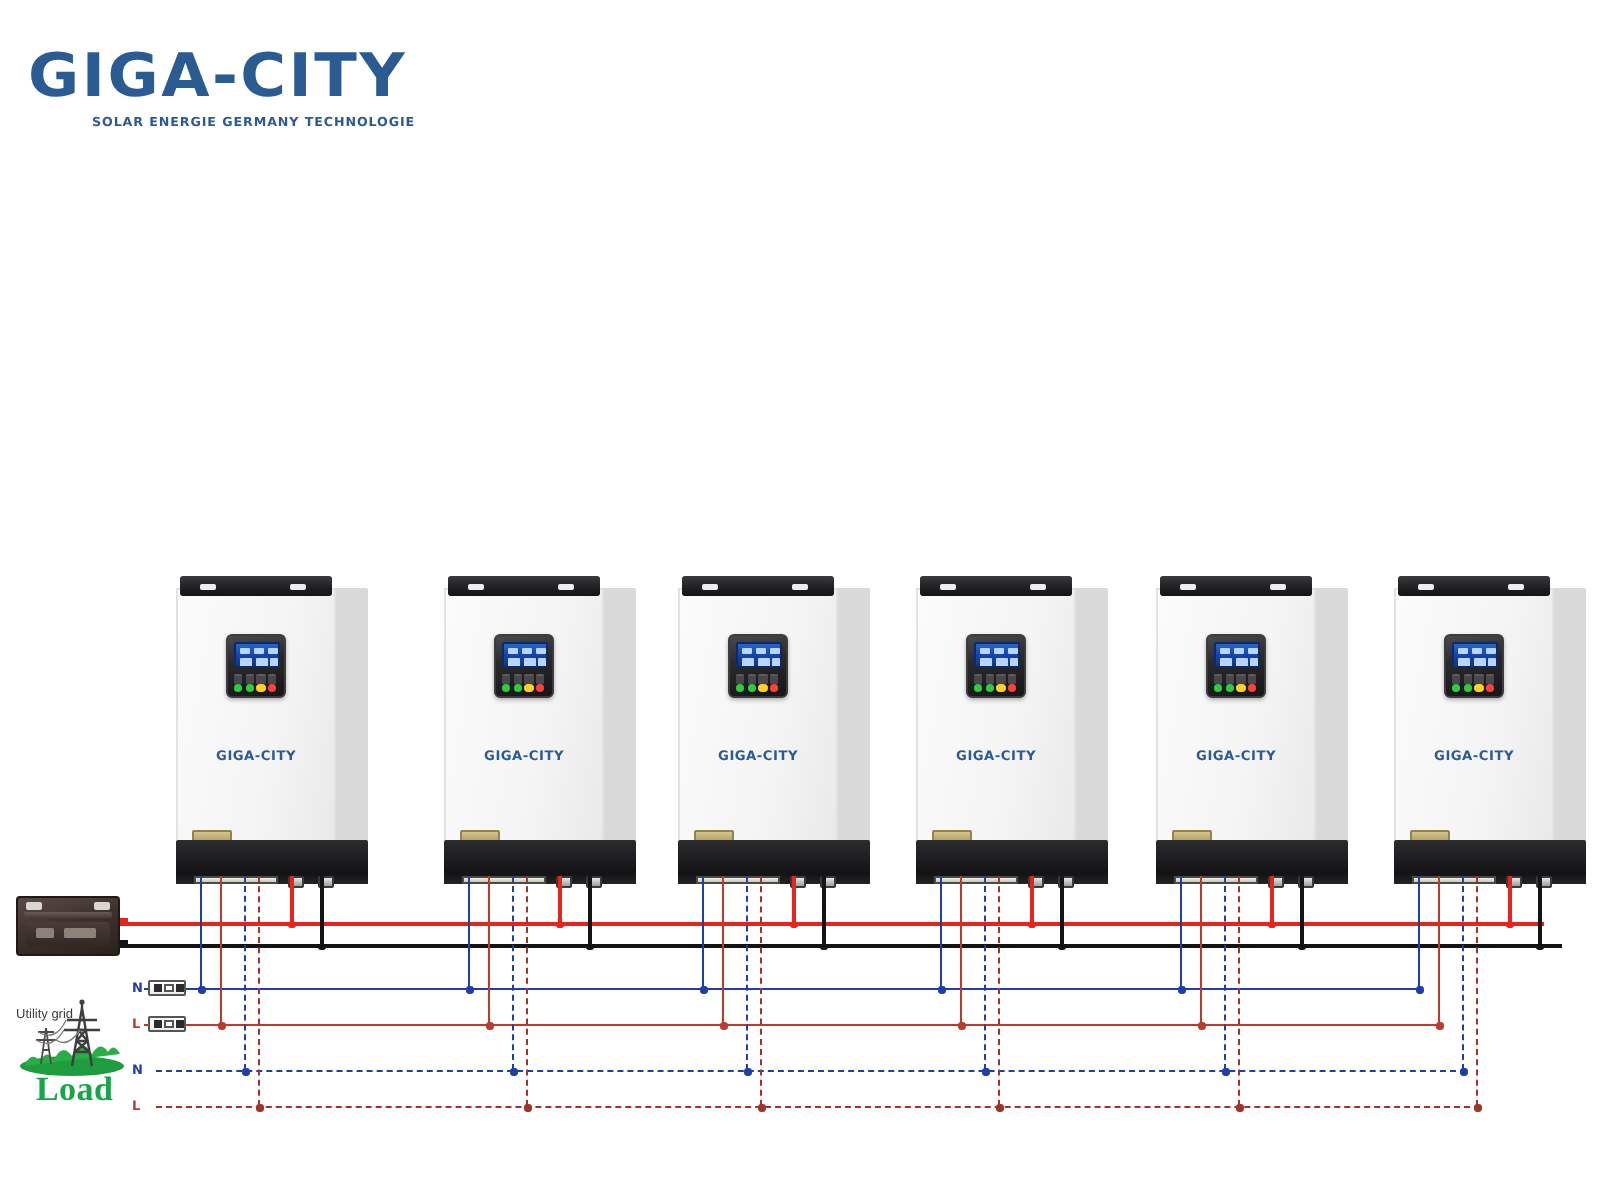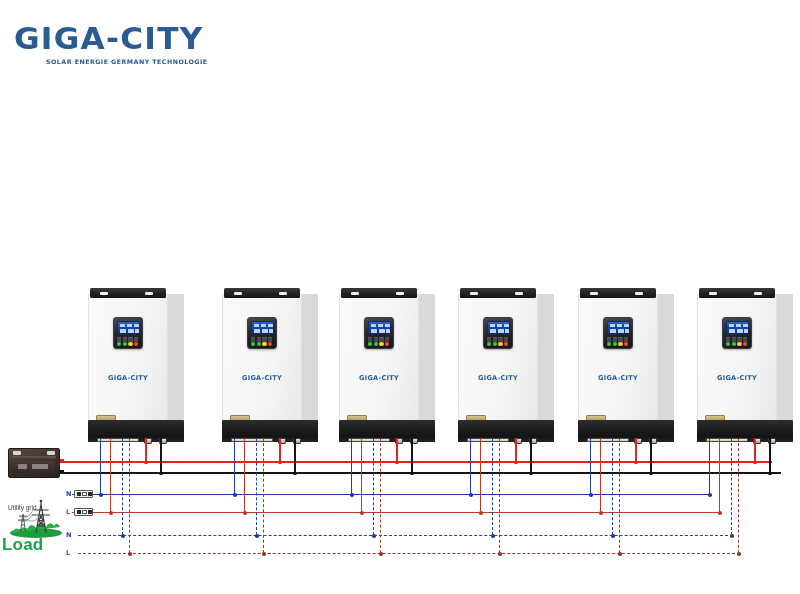--- a/index.html
+++ b/index.html
@@ -107,22 +107,22 @@
   .bat-face{position:absolute;left:5px;top:13px;width:42px;height:12px;
     background:linear-gradient(180deg,#4a3c37 0%,#322824 100%);border-radius:1.5px;}
   .bat-lbl{position:absolute;top:3px;height:5px;background:#8d817a;border-radius:.8px;}
 
   .grid-ico{position:absolute;left:6px;top:498px;width:58px;height:40px;}
   .grid-label{
     position:absolute;left:2px;top:6px;font-size:6.5px;color:#3b3b3b;
     font-family:"Liberation Sans", sans-serif;white-space:nowrap;
   }
   .load-label{
-    position:absolute;left:2px;top:535px;
-    font-family:Liberation Sans, sans-serif;font-weight:bold;font-size:17px;
+    position:absolute;left:18px;top:535px;
+    font-family:Liberation Serif, serif;font-weight:bold;font-size:17px;
     color:#18a54a;letter-spacing:.2px;
   }
   .nl{
     position:absolute;font-family:"DejaVu Sans", sans-serif;
     font-weight:bold;font-size:6.5px;
   }
   .nl.n{color:#1f3fa8;}
   .nl.l{color:#c0392b;}
 
   

